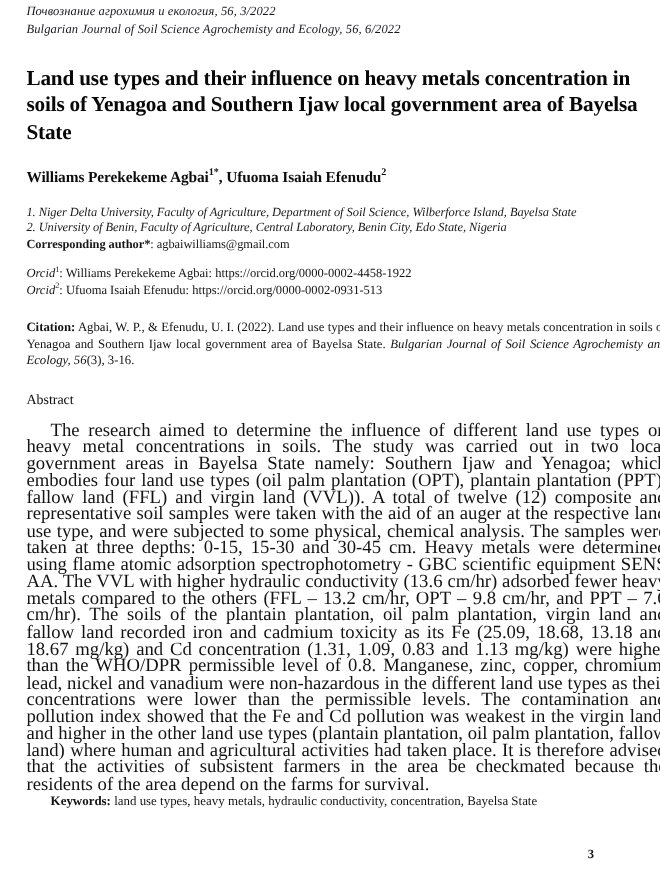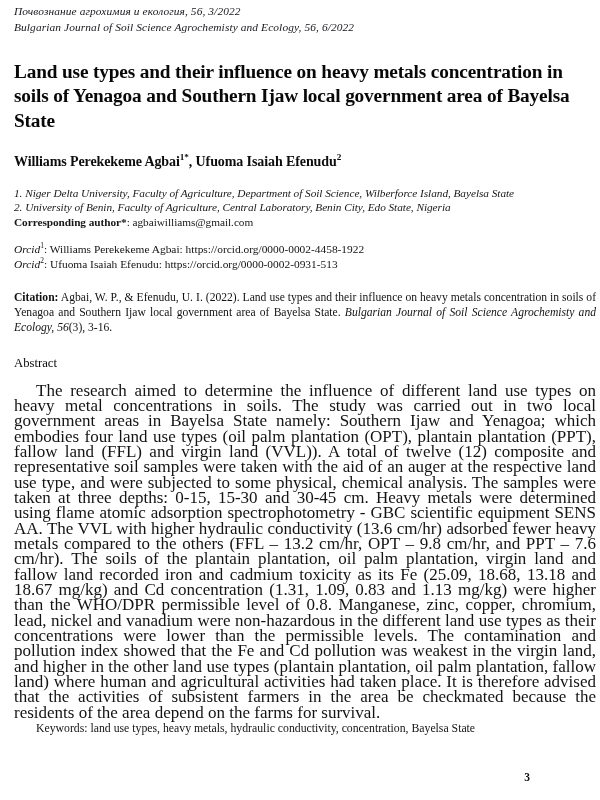--- a/index.html
+++ b/index.html
@@ -10,21 +10,21 @@
   body {
     width: 600px;
     height: 800px;
     position: relative;
     font-family: "Liberation Serif", "DejaVu Serif", serif;
     color: #1a1a1a;
     overflow: hidden;
   }
   .page {
     position: absolute;
-    left: 6px; top: 0;
+    left: 16px; top: 0;
     width: 536px;
     height: 800px;
     padding: 16px;
     box-sizing: border-box;
   }
   .content {
     position: absolute;
     left: 8px;
     top: 4px;
     width: 582px;
@@ -123,21 +123,21 @@
     hyphens: none;
   }
   .keywords {
     font-size: 11.75px;
     line-height: 15.35px;
     margin-top: 1px;
     text-indent: 22px;
     text-align: justify;
     color: #131313;
   }
-  .keywords b { font-weight: normal; margin-top: 33px; }
+  .keywords b { font-weight: bold; margin-top: 33px; }
 
   
   .folio {
     position: absolute;
     right: 12px;
     bottom: 17px;
     font-size: 11.5px;
     font-weight: bold;
     color: #101010;
   }

